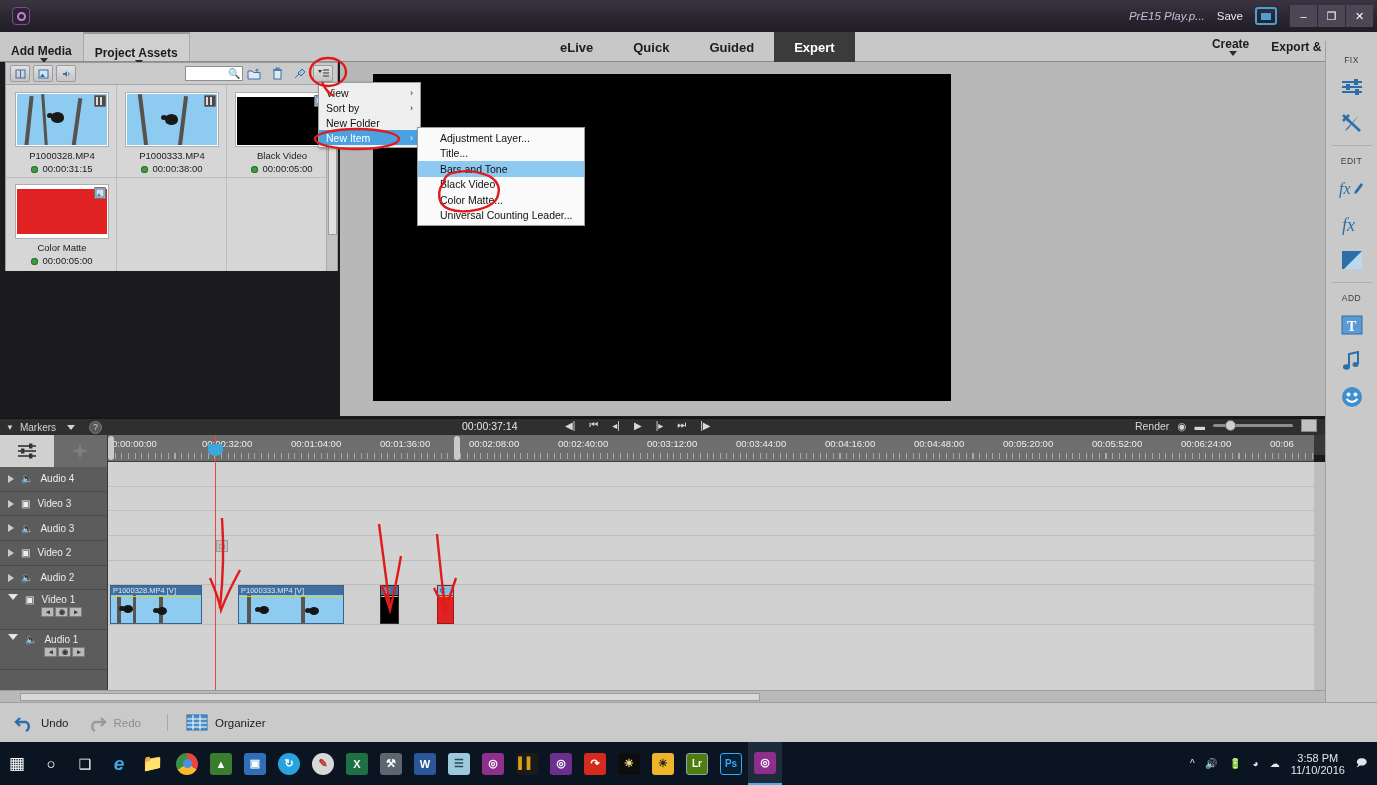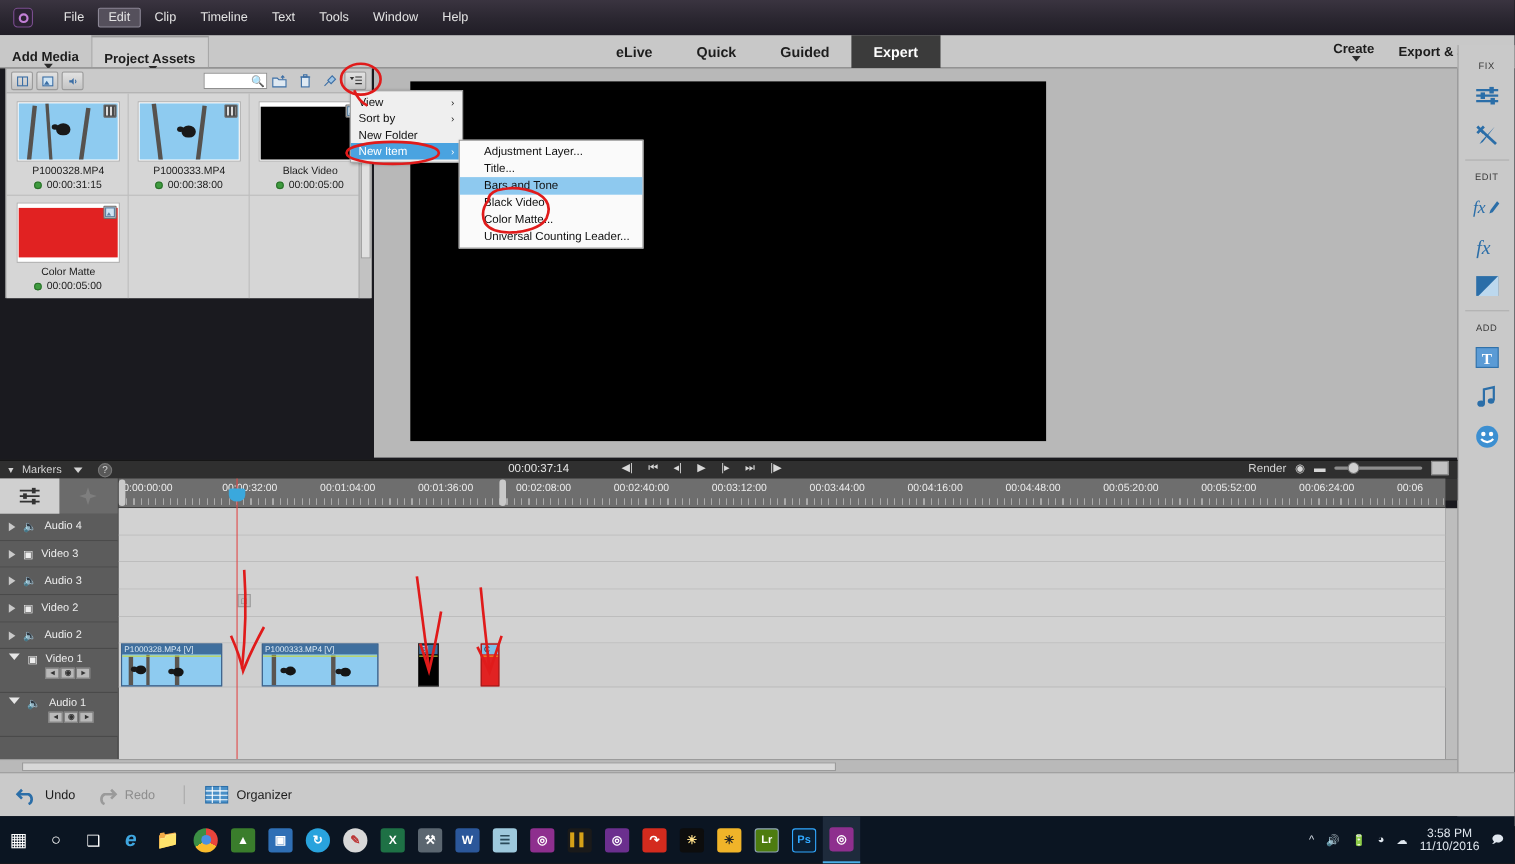--- a/index.html
+++ b/index.html
@@ -161,29 +161,31 @@
 </style>
 </head>
 <body>
 
 <div id="titlebar">
   <div id="app-logo">
       <div class="ring">
         <i></i>
       </div>
     </div>
-  <div class="menubar">
-    <div class="mi">File</div>
-    <div class="mi active">Edit</div>
-    <div class="mi">Clip</div>
-    <div class="mi">Timeline</div>
-    <div class="mi">Text</div>
-    <div class="mi">Tools</div>
-    <div class="mi">Window</div>
-    <div class="mi">Help</div>
+  <div id="title-right">
+    <div id="proj-title">PrE15 Play.p...</div>
+    <div id="save-btn">Save</div>
+    <div id="screen-icon">
+        <i></i>
+      </div>
+    <div class="wbtns">
+      <div class="wbtn">–</div>
+      <div class="wbtn">❐</div>
+      <div class="wbtn close">✕</div>
+    </div>
   </div>
 </div>
 
 <div id="actionbar">
   <div class="abtn" id="add-media">
     <span>Add Media</span>
       <span class="caret"></span>
   </div>
   <div class="abtn" id="project-assets">
     <span>Project Assets</span>

